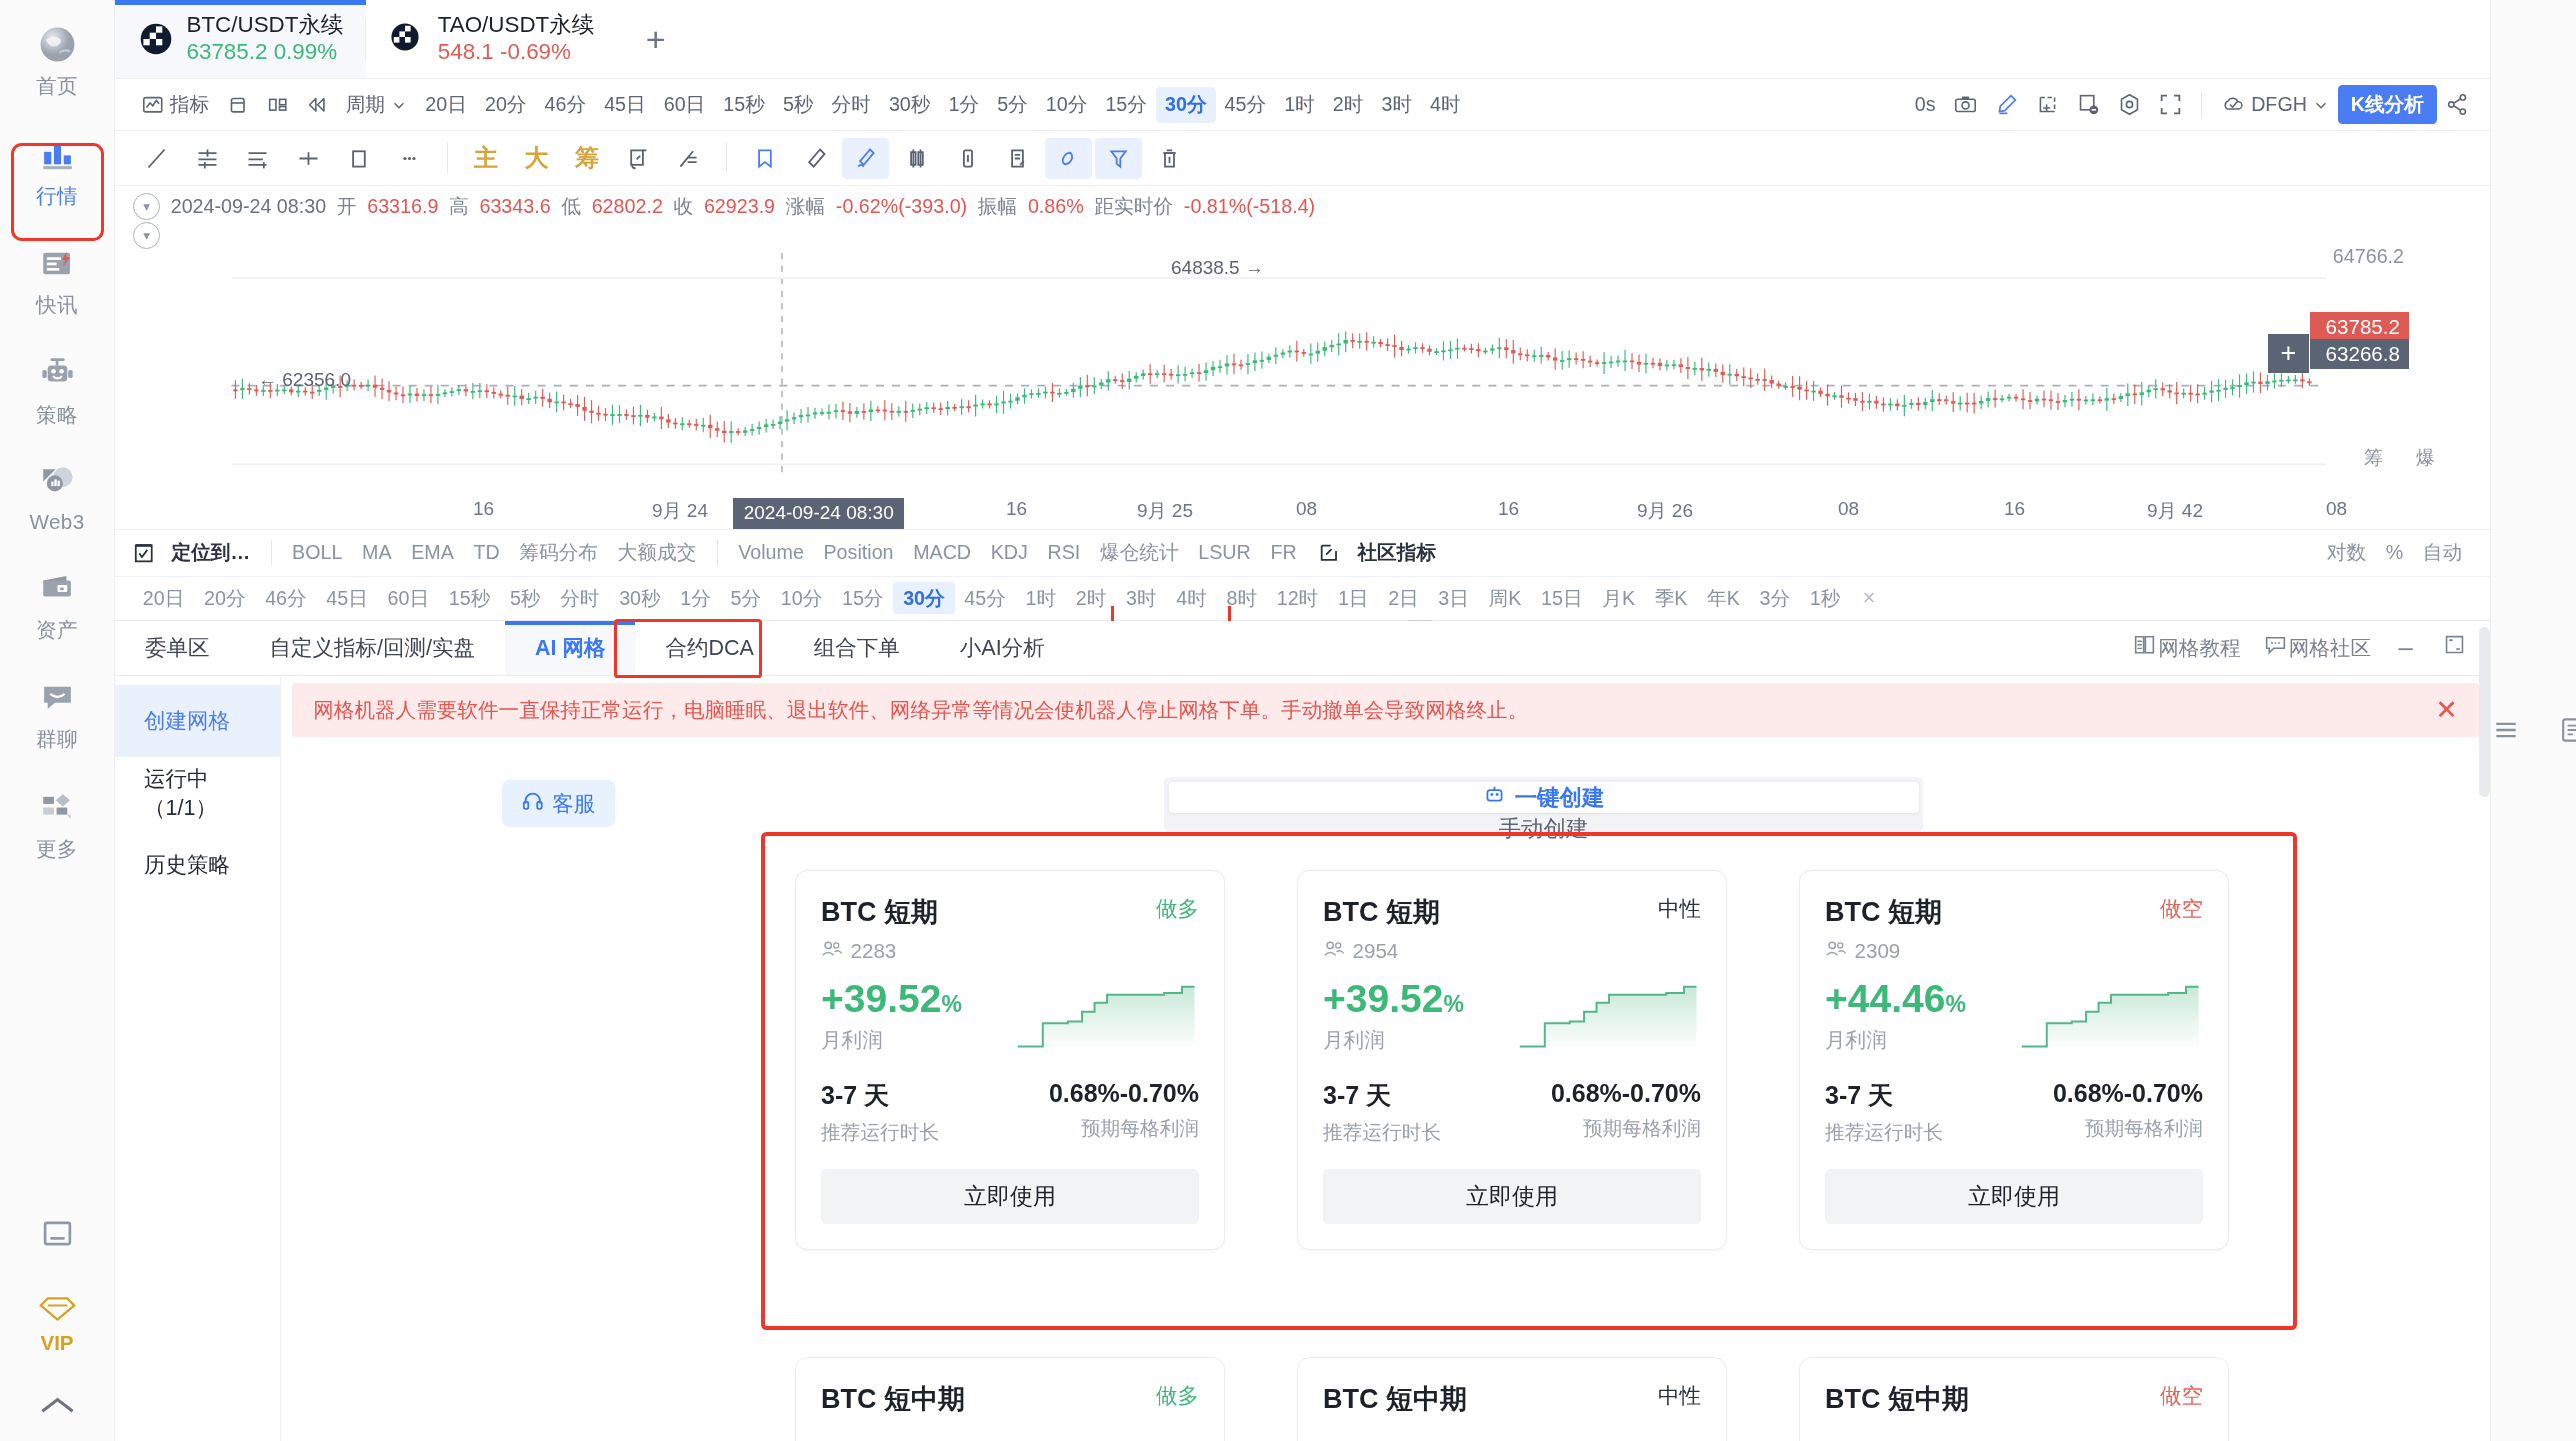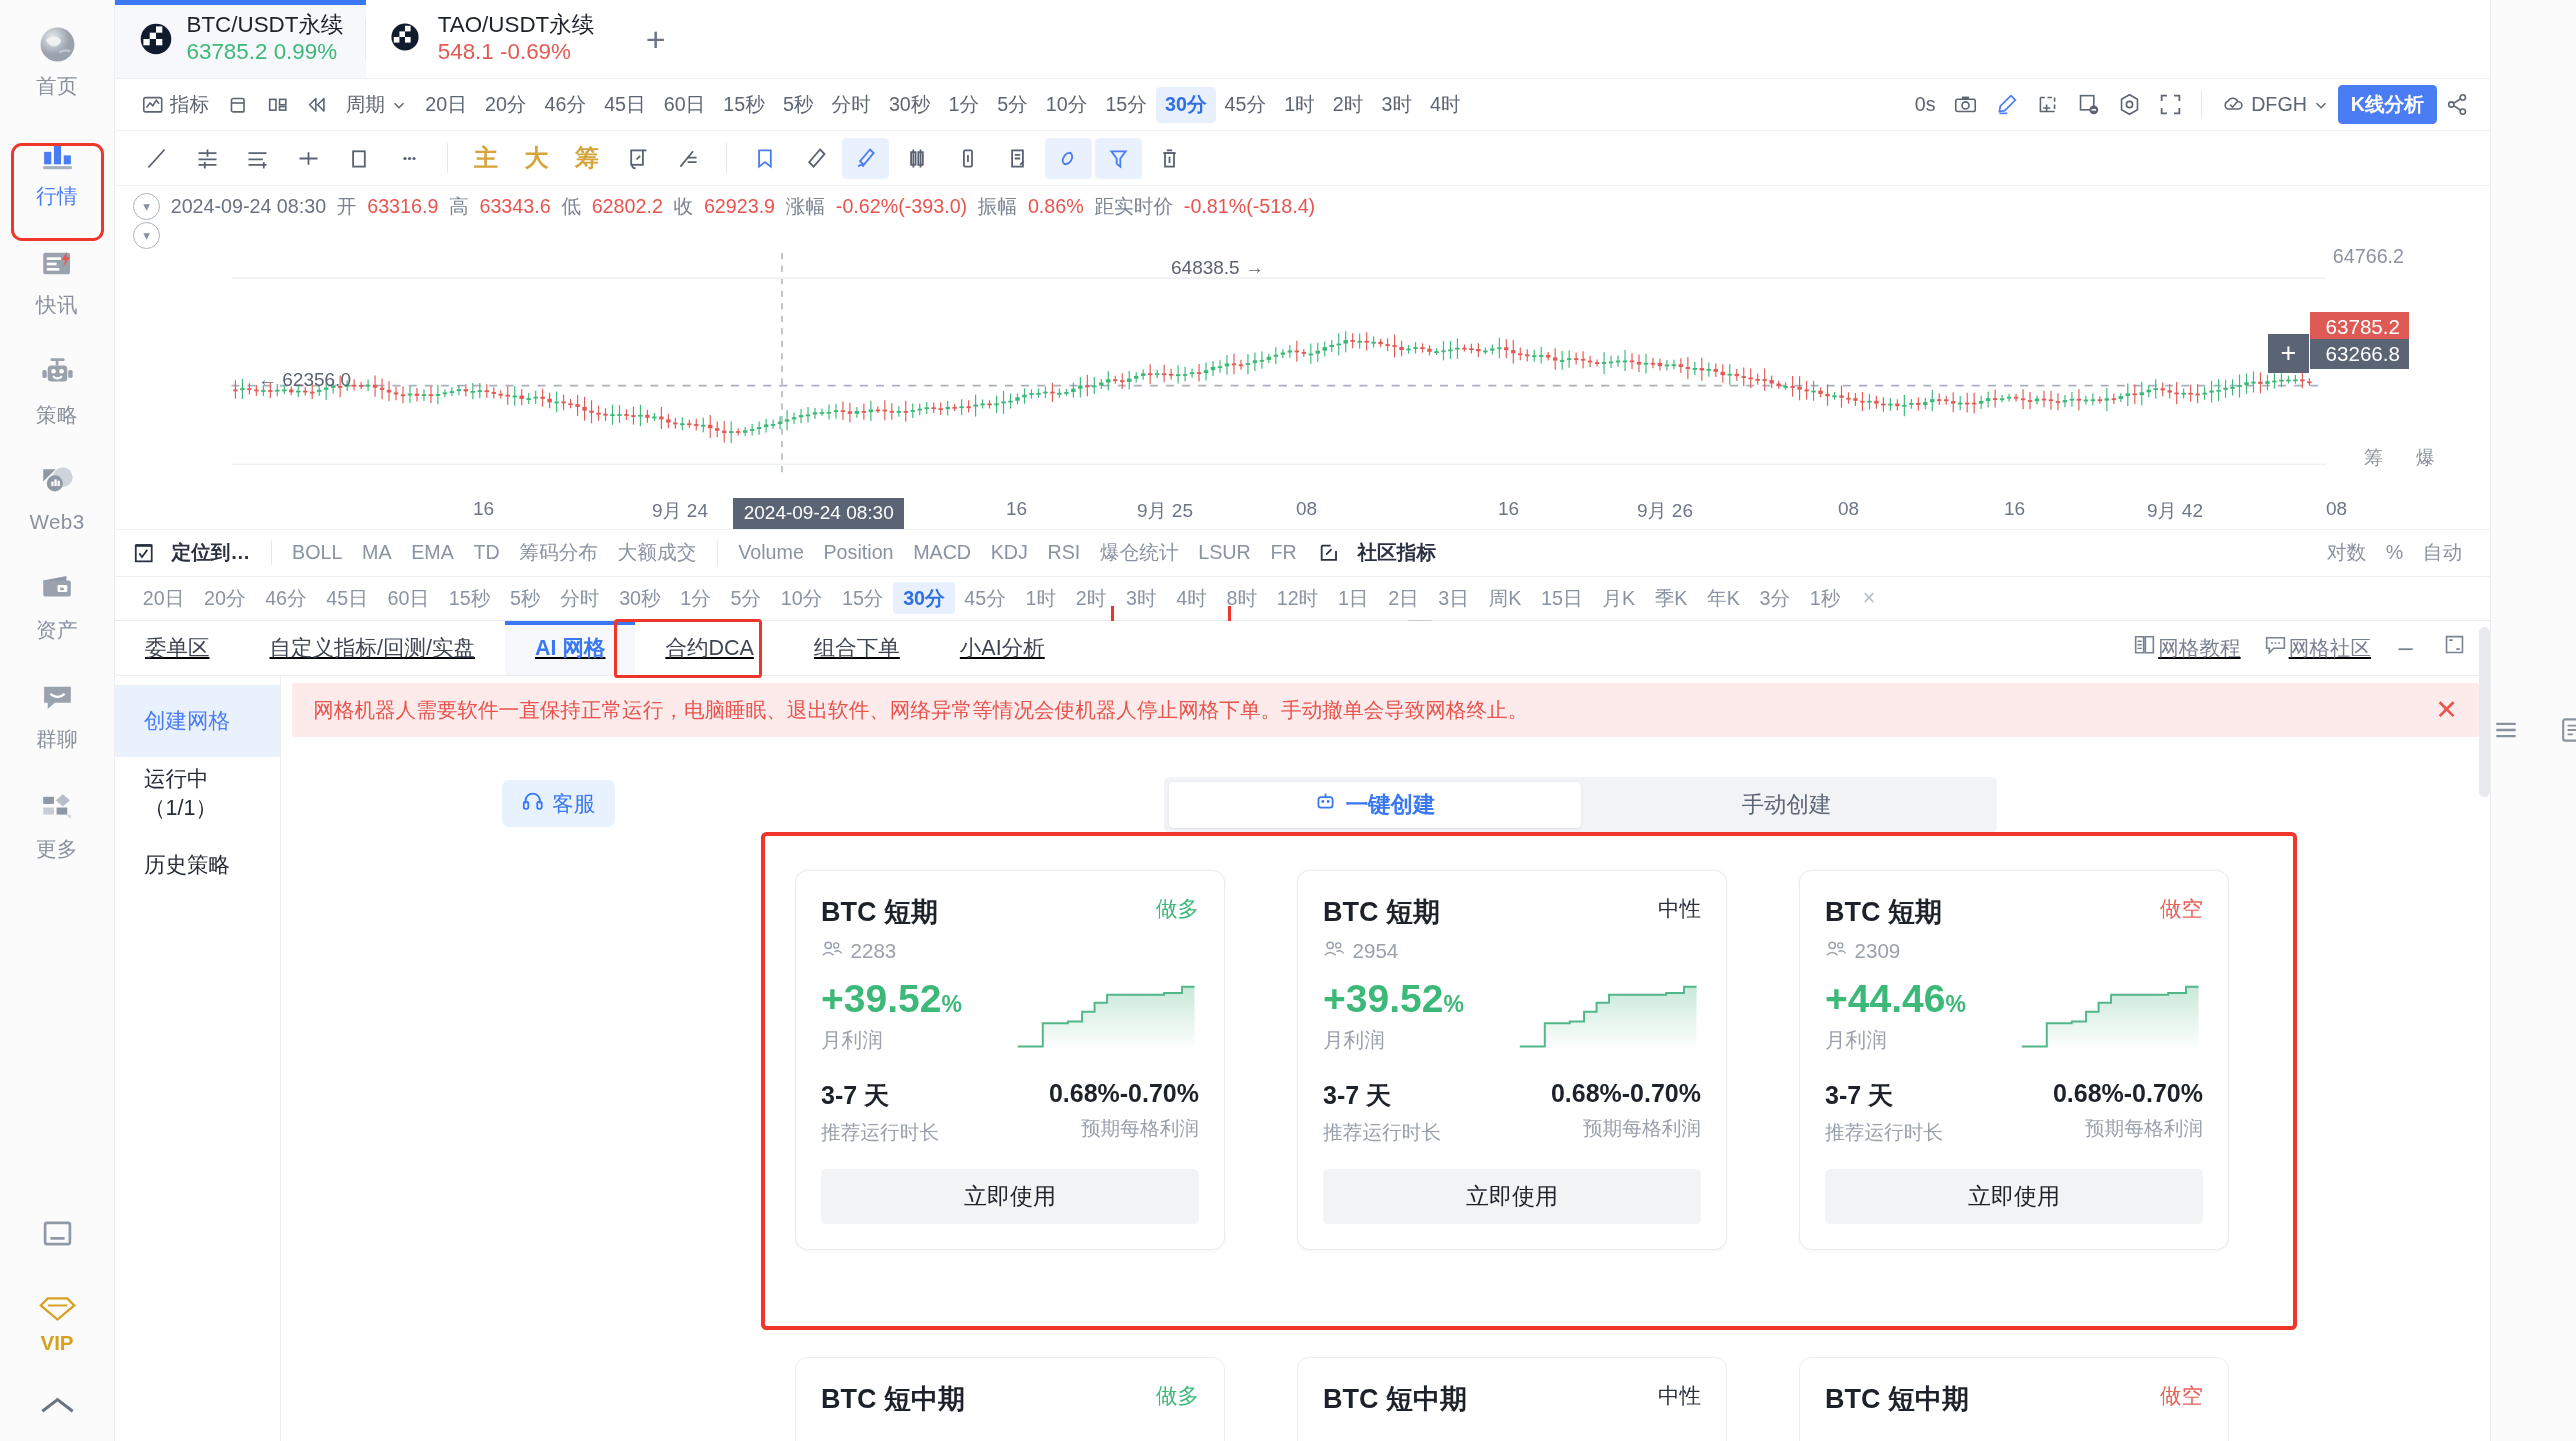--- a/index.html
+++ b/index.html
@@ -122,21 +122,21 @@
   .p.active { background:#e8f0fe; color:#2f6fe4; font-weight:600; }
   .prow-x { margin-left: 12.5px; color:#b6bcc6; font-size:21.5px; cursor:pointer;}
   .prow-box { position:absolute; left: 996px; top: 29px; width: 120px; height: 25px;
               border: 3.6px solid #f0352a; border-top: none; border-radius: 0 0 5.4px 5.4px; pointer-events:none;}
   .drop-caret { position:absolute; left: 1293px; top: 43px; width:0;height:0;
                 border-left: 12.5px solid transparent; border-right: 12.5px solid transparent;
                 border-top: 10.7px solid #c7ccd4; }
 
   
   .panel { flex: 1 1 auto; display: flex; flex-direction: column; background:#f7f8fa; min-height: 0; }
-  .ptabs { height: 55px; background:#fff; display:flex; align-items:stretch; border-bottom:0.9px solid #e9ecf0; position:relative;text-decoration:underline;}
+  .ptabs { height: 55px; background:#fff; display:flex; align-items:stretch; border-bottom:0.9px solid #e9ecf0; position:relative;}
   .ptab { display:flex;align-items:center;padding: 0 30px; font-size: 21.5px; color:#3d4椒; color:#3d4452; cursor:pointer; position:relative;}
   .ptab.active { color:#3a78f2; background:#f6f8fc; font-weight:600;}
   .ptab.active::before { content:""; position:absolute; left:0;right:0;top:0;height:4.5px;background:#3a78f2;}
   .ptabs-right { margin-left:auto; display:flex; align-items:center; gap: 23px; padding-right: 23px; font-size: 20.6px; color:#7a8292;}
   .ptabs-right .it { display:flex;align-items:center;gap:2px; cursor:pointer;}
   .ptab-box { position:absolute; left: 499px; top: -1.8px; width: 148px; height: 59px;
               border: 3.6px solid #f0352a; border-radius: 3.6px; pointer-events:none;}
 
   .pbody { flex:1 1 auto; display:flex; min-height:0; background:#fff;}
   .pside { width: 166px; flex: 0 0 166px; border-right: 0.9px solid #ebeef2; padding-top: 9px; background:#fff;}
@@ -145,22 +145,22 @@
   .pcontent { flex:1 1 auto; min-width:0; position:relative; overflow:hidden; }
 
   .banner { margin: 7.2px 10.7px 0 10.7px; background:#fdeaea; border-radius: 3.6px; height: 54px;
             display:flex; align-items:center; padding: 0 21.5px; }
   .banner-txt { font-size: 20.6px; color:#e8554f; flex:1 1 auto;}
   .banner-x { font-size: 27px; color:#e8554f; cursor:pointer; padding-left: 18px;}
 
   .kefu { position:absolute; left: 387px; top: 780px; background:#e8f1fe; color:#3a78f2;
           font-size: 21.5px; border-radius: 7.2px; padding: 9px 19.7px; display:flex;align-items:center;gap:9px; cursor:pointer;}
 
-  .segwrap { position:absolute; left: 1049px; top: 777px; width: 833px; height: 55px;
-             background:#f1f3f6; border-radius: 5.4px; display:flex; padding: 4.5px; }
+  .segwrap { position:absolute; left: 1049px; top: 777px; width: 759px; height: 55px;
+             background:#f1f3f6; border-radius: 5.4px; display:flex; padding: 4.5px; flex-direction: column; }
   .seg { flex:1 1 0; display:flex;align-items:center;justify-content:center; gap:9px;
          font-size:22.4px; color:#5c6574; border-radius:4.5px; cursor:pointer;}
   .seg.active { background:#fff; color:#3a78f2; font-weight:600; box-shadow: 0 0.9px 2.7px rgba(0,0,0,.08);}
 
   .cardsbox { position:absolute; left: 646px; top: 832px; width: 1536px; height: 498px;
               border: 4.5px solid #f0352a; border-radius: 5.4px; pointer-events:none; }
 
   .cardgrid { position:absolute; left: 680px; top: 870px; width: 1468px;
               display:grid; grid-template-columns: repeat(3, 430px); gap: 72px; }
   .card { background:#fff; border:0.9px solid #eaecf0; border-radius: 12.5px; padding: 23px 25px 25px;

